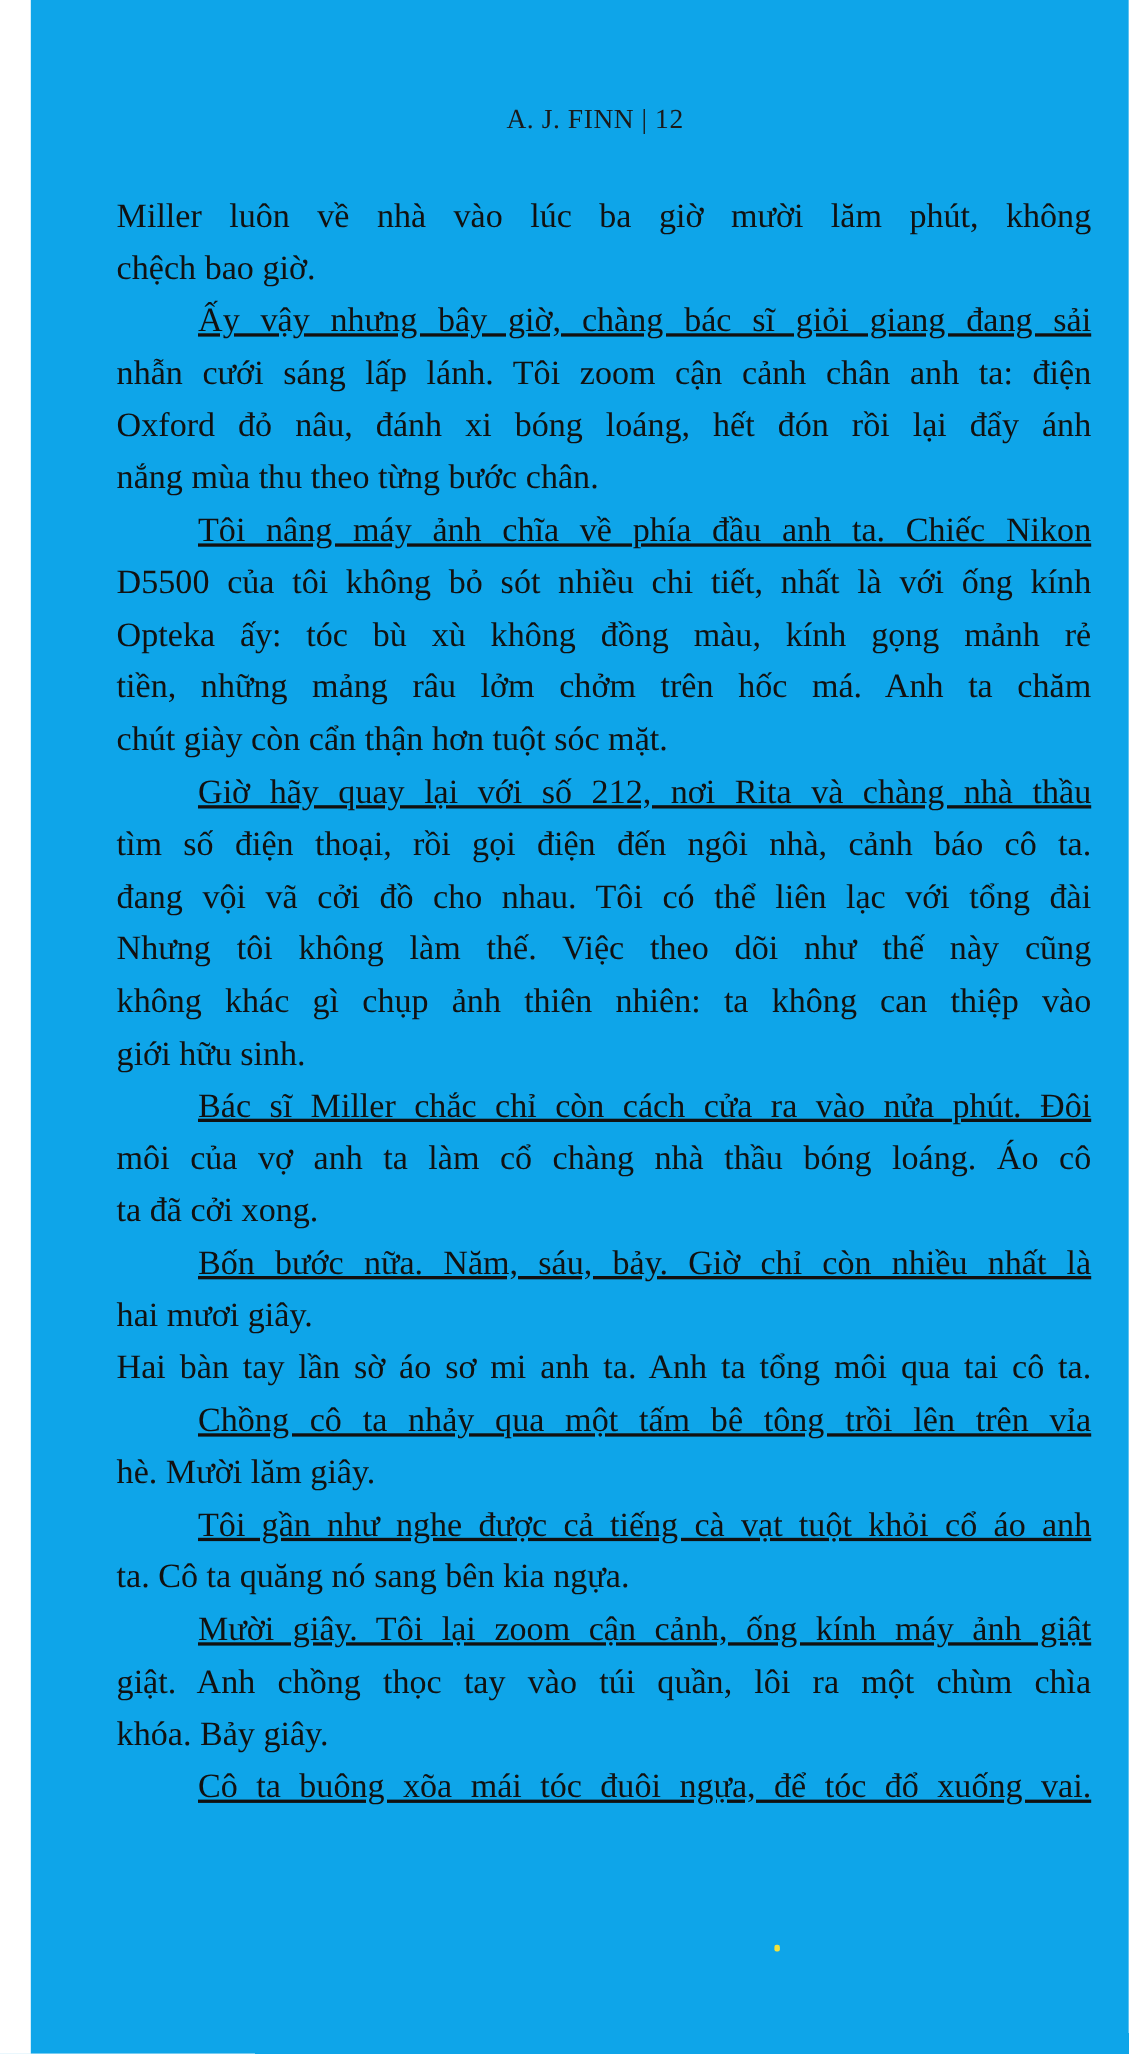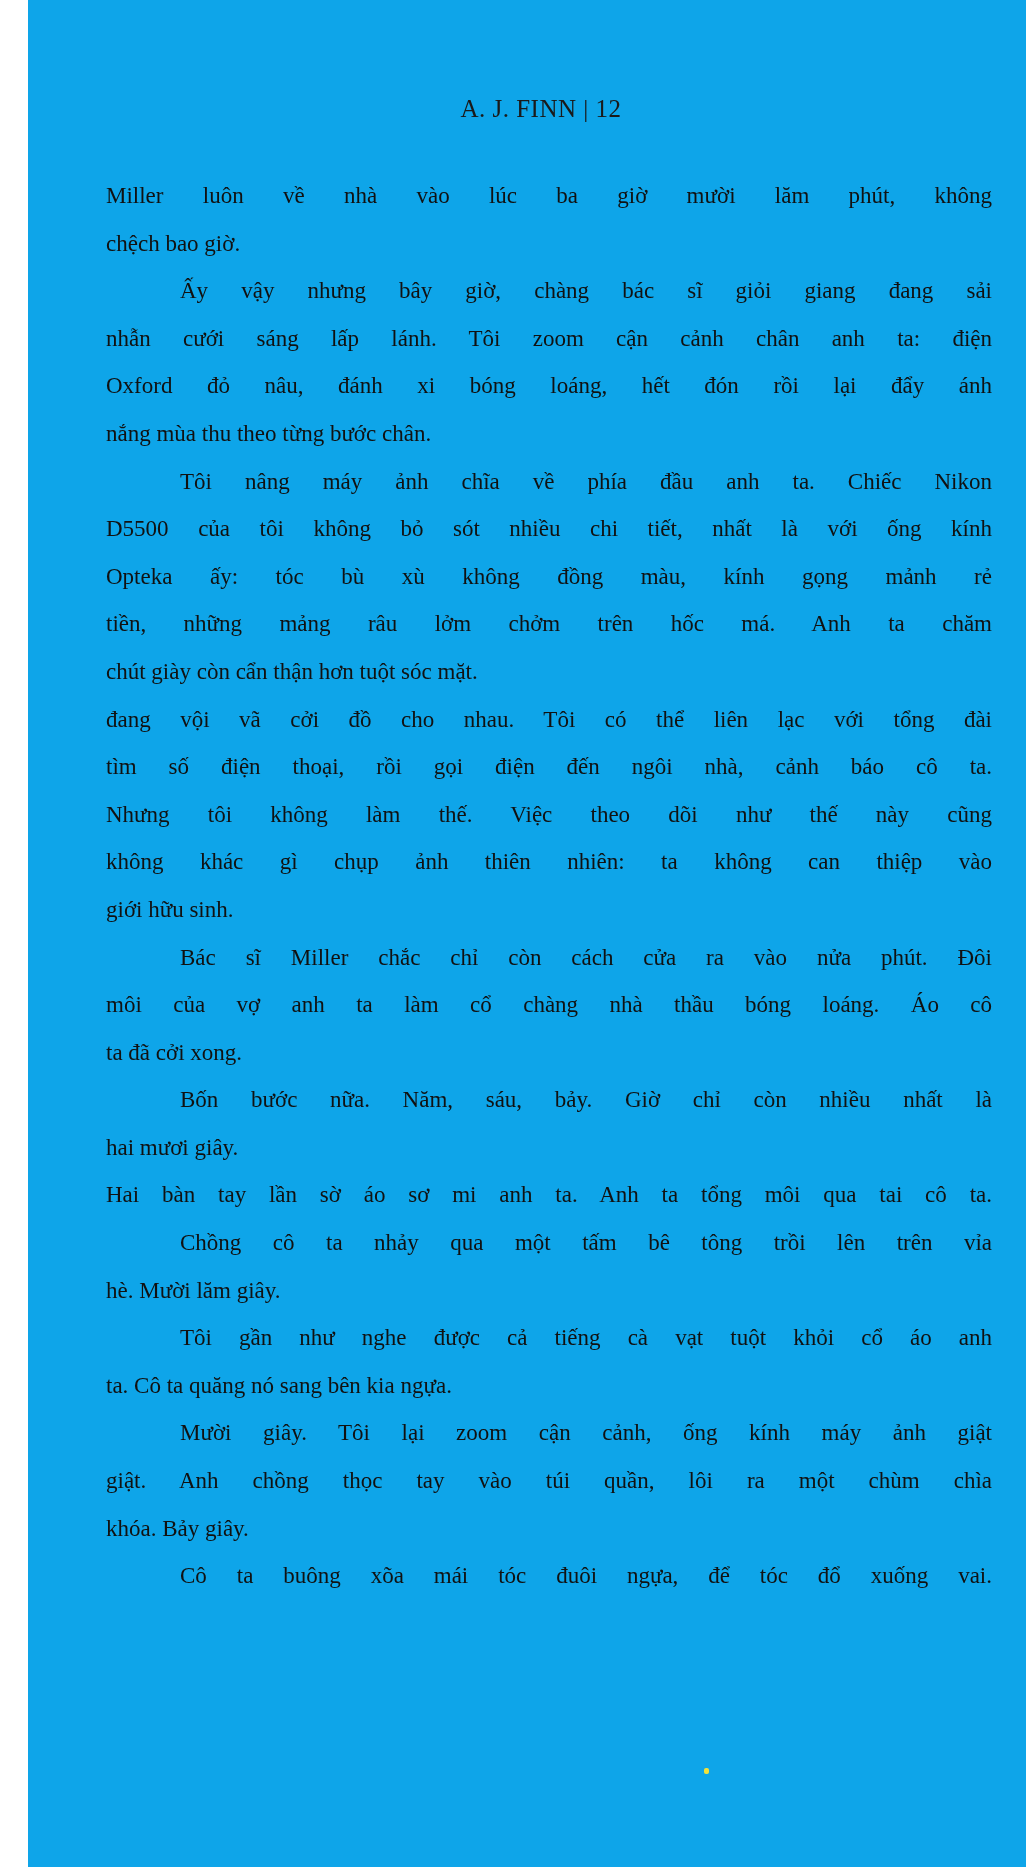--- a/index.html
+++ b/index.html
@@ -31,36 +31,37 @@
       text-align: center;
       font-size: 25px;
       letter-spacing: 0.5px;
       color: #1a1a1a;
     }
     .body-text {
       position: absolute;
       left: 78px;
       top: 172px;
       width: 886px;
-      font-size: 23px;
+      font-size: 31px;
       line-height: 47.6px;
     }
     .line {
       display: block;
       height: 47.6px;
       white-space: nowrap;
       text-align: justify;
       text-align-last: justify;
       overflow: visible;
     }
     .line.last {
       text-align-last: left;
     }
     .line.indent {
       padding-left: 74px;
+      text-decoration: underline;
     }
     .speck {
       position: absolute;
       left: 676px;
       top: 1768px;
       width: 5px;
       height: 6px;
       background: #f2e23a;
       border-radius: 2px;
     }
@@ -87,22 +88,23 @@
 
     <div>
       <span class="line indent">Tôi nâng máy ảnh chĩa về phía đầu anh ta. Chiếc Nikon</span>
       <span class="line">D5500 của tôi không bỏ sót nhiều chi tiết, nhất là với ống kính</span>
       <span class="line">Opteka ấy: tóc bù xù không đồng màu, kính gọng mảnh rẻ</span>
       <span class="line">tiền, những mảng râu lởm chởm trên hốc má. Anh ta chăm</span>
       <span class="line last">chút giày còn cẩn thận hơn tuột sóc mặt.</span>
     </div>
 
     <div>
+      <span class="line indent">Giờ hãy quay lại với số 212, nơi Rita và chàng nhà thầu</span>
+      <span class="line">tìm số điện thoại, rồi gọi điện đến ngôi nhà, cảnh báo cô ta.</span>
       <span class="line">đang vội vã cởi đồ cho nhau. Tôi có thể liên lạc với tổng đài</span>
-      <span class="line">tìm số điện thoại, rồi gọi điện đến ngôi nhà, cảnh báo cô ta.</span>
       <span class="line">Nhưng tôi không làm thế. Việc theo dõi như thế này cũng</span>
       <span class="line">không khác gì chụp ảnh thiên nhiên: ta không can thiệp vào</span>
       <span class="line last">giới hữu sinh.</span>
     </div>
 
     <div>
       <span class="line indent">Bác sĩ Miller chắc chỉ còn cách cửa ra vào nửa phút. Đôi</span>
       <span class="line">môi của vợ anh ta làm cổ chàng nhà thầu bóng loáng. Áo cô</span>
       <span class="line last">ta đã cởi xong.</span>
     </div>

